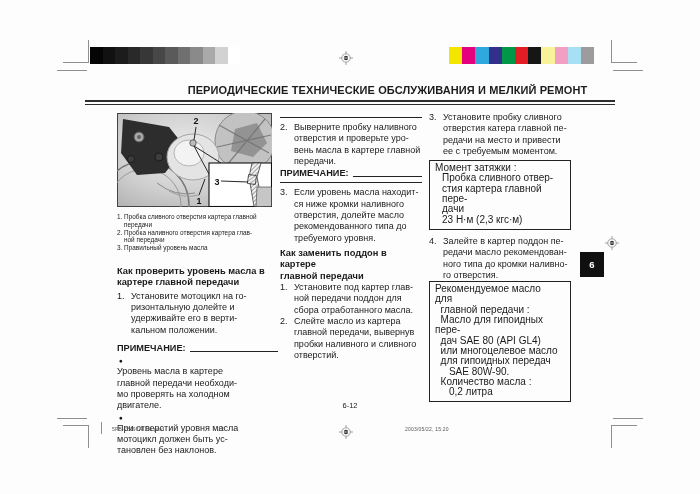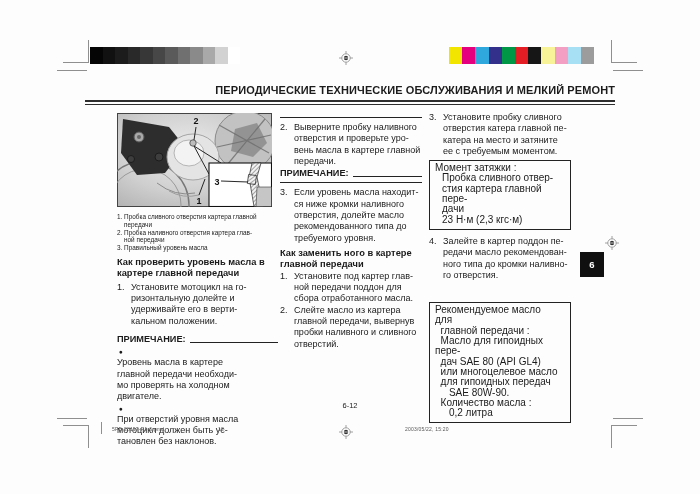--- a/index.html
+++ b/index.html
@@ -2,21 +2,21 @@
 <html><head>
 <meta charset="utf-8">
 <style>
   html,body { margin:0; padding:0; background:#ffffff; }
   .page { position:relative; width:700px; height:494px; background:#fdfdfd;
           font-family:"Liberation Sans","DejaVu Sans",sans-serif; color:#1a1a1a; overflow:hidden; }
   .cm { position:absolute; background:#8f8f8f; }
   .regmark { position:absolute; }
   .calbar { position:absolute; display:flex; height:17px; }
   .swatch { flex:1 1 auto; height:100%; }
-  .title { position:absolute; left:160px; top:84px; width:455px; text-align:right;
+  .title { position:absolute; left:160px; top:84px; width:455px; text-align:center;
            font-weight:bold; font-size:11px; letter-spacing:0.1px; color:#1c1c1c; }
   .rule1 { position:absolute; left:85px; top:100px; width:530px; height:2px; background:#2e2e2e; }
   .rule2 { position:absolute; left:85px; top:104px; width:530px; height:1px; background:#2e2e2e; }
   .col { position:absolute; font-size:9px; line-height:11.3px; }
   .col-left  { left:117px; top:113px; width:161px; }
   .col-mid   { left:280px; top:110px; width:142px; }
   .col-right { left:429px; top:112px; width:142px; }
   .caption { font-size:6.4px; line-height:7.7px; margin-top:3px; color:#222; }
   .caption .cont { padding-left:7px; }
   .h { font-weight:bold; font-size:9.3px; line-height:11.4px; white-space:pre-line; }
@@ -159,21 +159,21 @@
       <text x="82" y="91" text-anchor="middle" font-size="9" font-weight="bold" fill="#111">1</text>
       <text x="100" y="72" text-anchor="middle" font-size="9" font-weight="bold" fill="#111">3</text>
     </svg>
     <div class="caption">
       <div>1. Пробка сливного отверстия картера главной</div>
       <div class="cont">передачи</div>
       <div>2. Пробка наливного отверстия картера глав-</div>
       <div class="cont">ной передачи</div>
       <div>3. Правильный уровень масла</div>
     </div>
-    <div class="h" style="margin-top:5px">Как проверить уровень масла в
+    <div class="h" style="margin-top:14px">Как проверить уровень масла в
 картере главной передачи</div>
     <div class="item" style="margin-top:2px">
       <span class="num">1.</span>
       <span class="txt">Установите мотоцикл на го-
 ризонтальную долейте и
 удерживайте его в верти-
 кальном положении.</span>
     </div>
     <div class="noterow" style="margin-top:7px">
       <span class="note-label">ПРИМЕЧАНИЕ:</span>
@@ -209,21 +209,21 @@
     </div>
     <div class="colsep" style="margin-top:3px"></div>
     <div class="item" style="margin-top:4px">
       <span class="num">3.</span>
       <span class="txt">Если уровень масла находит-
 ся ниже кромки наливного
 отверстия, долейте масло
 рекомендованного типа до
 требуемого уровня.</span>
     </div>
-    <div class="h" style="margin-top:4px">Как заменить ного в картере
+    <div class="h" style="margin-top:4px">Как заменить поддон в картере
 главной передачи</div>
     <div class="item">
       <span class="num">1.</span>
       <span class="txt">Установите под картер глав-
 ной передачи поддон для
 сбора отработанного масла.</span>
     </div>
     <div class="item">
       <span class="num">2.</span>
       <span class="txt">Слейте масло из картера
@@ -231,38 +231,38 @@
 пробки наливного и сливного
 отверстий.</span>
     </div>
   </div>
 
   <div class="col col-right">
     <div class="item">
       <span class="num">3.</span>
       <span class="txt">Установите пробку сливного
 отверстия катера главной пе-
-катера на место и затяните
+редачи на место и привести
 ее с требуемым моментом.</span>
     </div>
     <div class="specbox" style="margin-top:3px">
       <div>Момент затяжки :</div>
       <div class="indent">Пробка сливного отвер-
 стия картера главной пере-
 дачи
 23 Н·м (2,3 кгс·м)</div>
     </div>
     <div class="item" style="margin-top:6px">
       <span class="num">4.</span>
       <span class="txt">Залейте в картер поддон пе-
 редачи масло рекомендован-
 ного типа до кромки наливно-
 го отверстия.</span>
     </div>
-    <div class="specbox prewrap" style="margin-top:21px">Рекомендуемое масло для
+    <div class="specbox prewrap" style="margin-top:0">Рекомендуемое масло для
   главной передачи :
   Масло для гипоидных пере-
   дач SAE 80 (API GL4)
   или многоцелевое масло
   для гипоидных передач
      SAE 80W-90.
   Количество масла :
      0,2 литра</div>
   </div>
 

